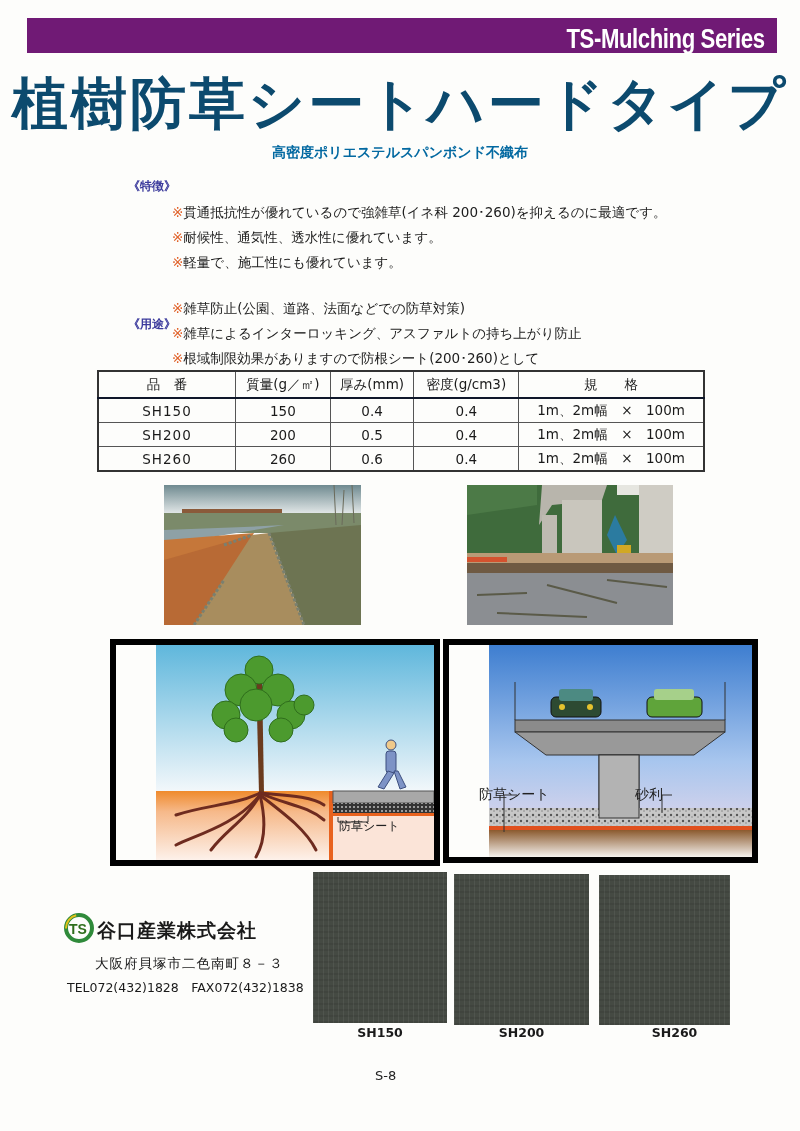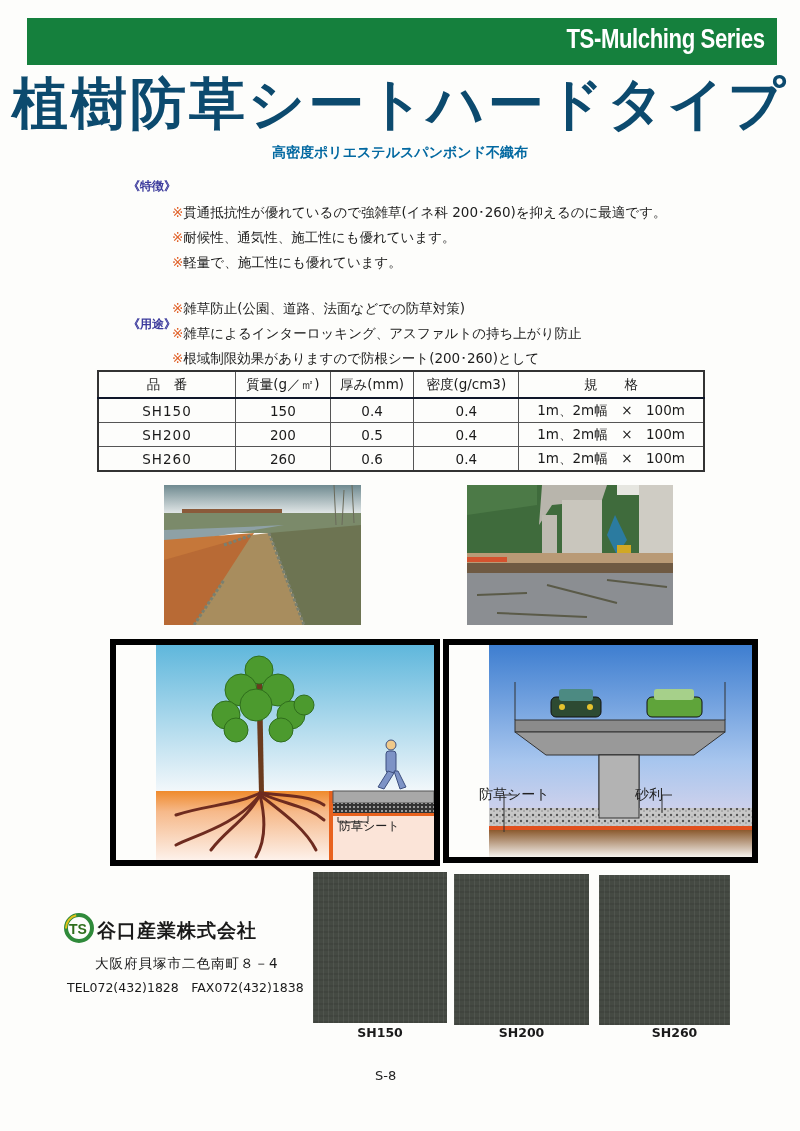--- a/index.html
+++ b/index.html
@@ -4,21 +4,21 @@
 <style>
   html, body { margin: 0; padding: 0; }
   body {
     width: 800px; height: 1131px; position: relative; overflow: hidden;
     background: #fdfdfb; font-family: "DejaVu Sans", sans-serif; color: #1a1a1a;
   }
   .abs { position: absolute; }
 
   
   .series-bar {
-    left: 27px; top: 18px; width: 750px; height: 47px; background: #15803d;
+    left: 27px; top: 18px; width: 750px; height: 35px; background: #701a75;
   }
   .series-label {
     position: absolute; right: 12px; top: 6px;
     font-family: "Liberation Sans", sans-serif; font-weight: bold; font-size: 27px;
     color: #ffffff; letter-spacing: -0.5px; transform: scaleX(0.82); transform-origin: right center;
   }
 
   .main-title {
     left: 0; width: 800px; top: 72px; text-align: center;
     font-family: "DejaVu Sans", sans-serif; font-weight: bold; font-size: 56px;
@@ -79,21 +79,21 @@
 
 <div class="abs series-bar">
   <span class="series-label">TS-Mulching Series</span>
 </div>
 
 <div class="abs main-title">植樹防草シートハードタイプ</div>
 <div class="abs subtitle">高密度ポリエステルスパンボンド不織布</div>
 
 <div class="abs section-head" style="left:128px; top:178px;">《特徴》</div>
 <div class="abs bullet" style="left:172px; top:204px;"><span class="mark">※</span><span>貫通抵抗性が優れているので強雑草(イネ科 200･260)を抑えるのに最適です。</span></div>
-<div class="abs bullet" style="left:172px; top:229px;"><span class="mark">※</span><span>耐候性、通気性、施工性にも優れています。</span></div>
+<div class="abs bullet" style="left:172px; top:229px;"><span class="mark">※</span><span>耐候性、通気性、透水性に優れています。</span></div>
 <div class="abs bullet" style="left:172px; top:254px;"><span class="mark">※</span><span>軽量で、施工性にも優れています。</span></div>
 
 <div class="abs section-head" style="left:128px; top:276px;margin-top:40px;">《用途》</div>
 <div class="abs bullet" style="left:172px; top:300px;"><span class="mark">※</span><span>雑草防止(公園、道路、法面などでの防草対策)</span></div>
 <div class="abs bullet" style="left:172px; top:325px;"><span class="mark">※</span><span>雑草によるインターロッキング、アスファルトの持ち上がり防止</span></div>
 <div class="abs bullet" style="left:172px; top:350px;"><span class="mark">※</span><span>根域制限効果がありますので防根シート(200･260)として</span></div>
 
 <table class="spec">
   <colgroup>
     <col style="width:138px">
@@ -280,21 +280,21 @@
 </div>
 
 <div class="abs" style="left:63px; top:912px; width:32px; height:32px;">
   <svg width="32" height="32" viewBox="0 0 32 32">
     <circle cx="16" cy="16" r="13" fill="none" stroke="#2f8a3a" stroke-width="4"></circle>
     <circle cx="16" cy="16" r="13" fill="none" stroke="#e2c21a" stroke-width="2" stroke-dasharray="18 64" stroke-dashoffset="-40"></circle>
     <text x="6" y="22" font-size="14" font-weight="bold" fill="#2f6e1c" font-family="Liberation Sans, sans-serif">TS</text>
   </svg>
 </div>
 <div class="abs company-name" style="left:97px; top:918px;">谷口産業株式会社</div>
-<div class="abs address" style="left:95px; top:955px;">大阪府貝塚市二色南町８－4</div>
+<div class="abs address" style="left:95px; top:955px;">大阪府貝塚市二色南町８－３</div>
 <div class="abs contact" style="left:67px; top:980px;">TEL072(432)1828　FAX072(432)1838</div>
 
 <div class="abs swatch" style="left:313px; top:872px; width:134px; height:151px;"></div>
 <div class="abs swatch" style="left:454px; top:874px; width:135px; height:151px;"></div>
 <div class="abs swatch" style="left:599px; top:875px; width:131px; height:150px;"></div>
 <div class="abs swatch-label" style="left:313px; top:1025px; width:134px;">SH150</div>
 <div class="abs swatch-label" style="left:454px; top:1025px; width:135px;">SH200</div>
 <div class="abs swatch-label" style="left:599px; top:1025px; width:151px;">SH260</div>
 
 <div class="abs page-num" style="left:375px; top:1068px;">S-8</div>

